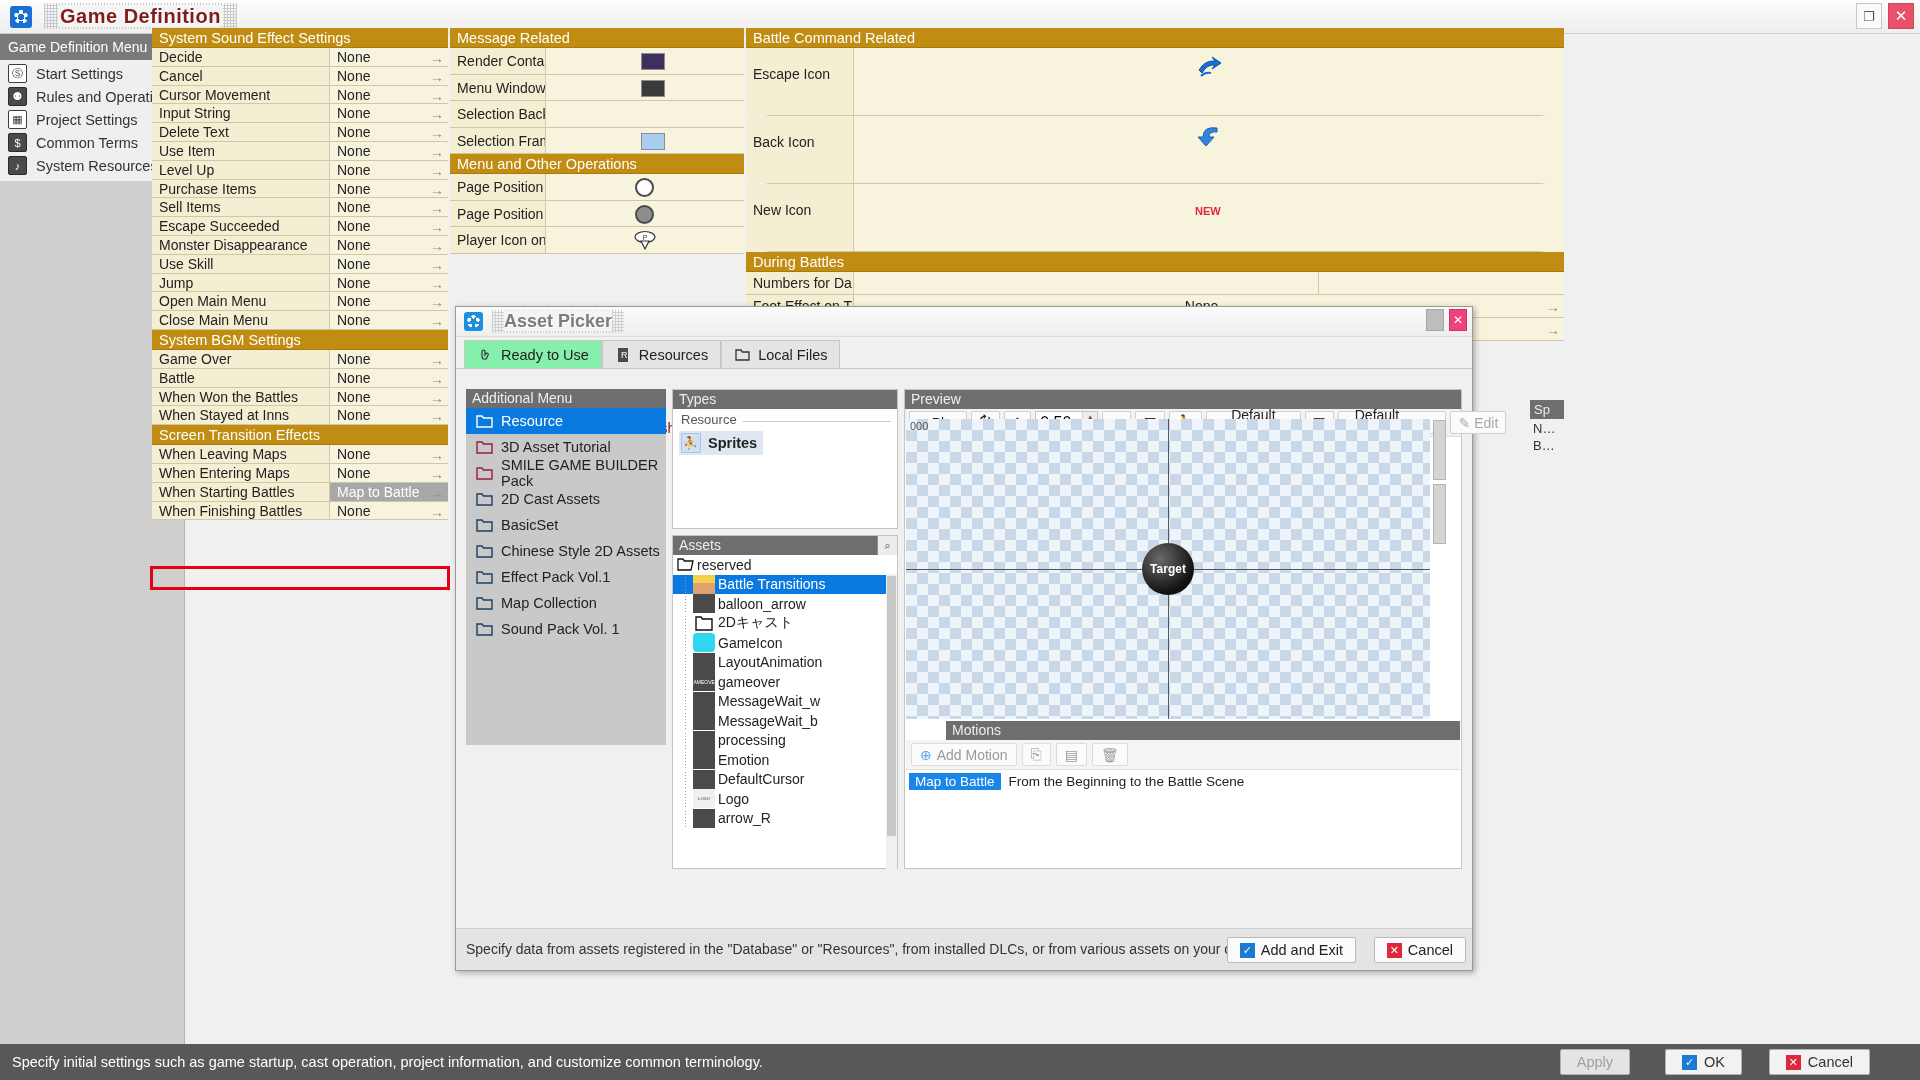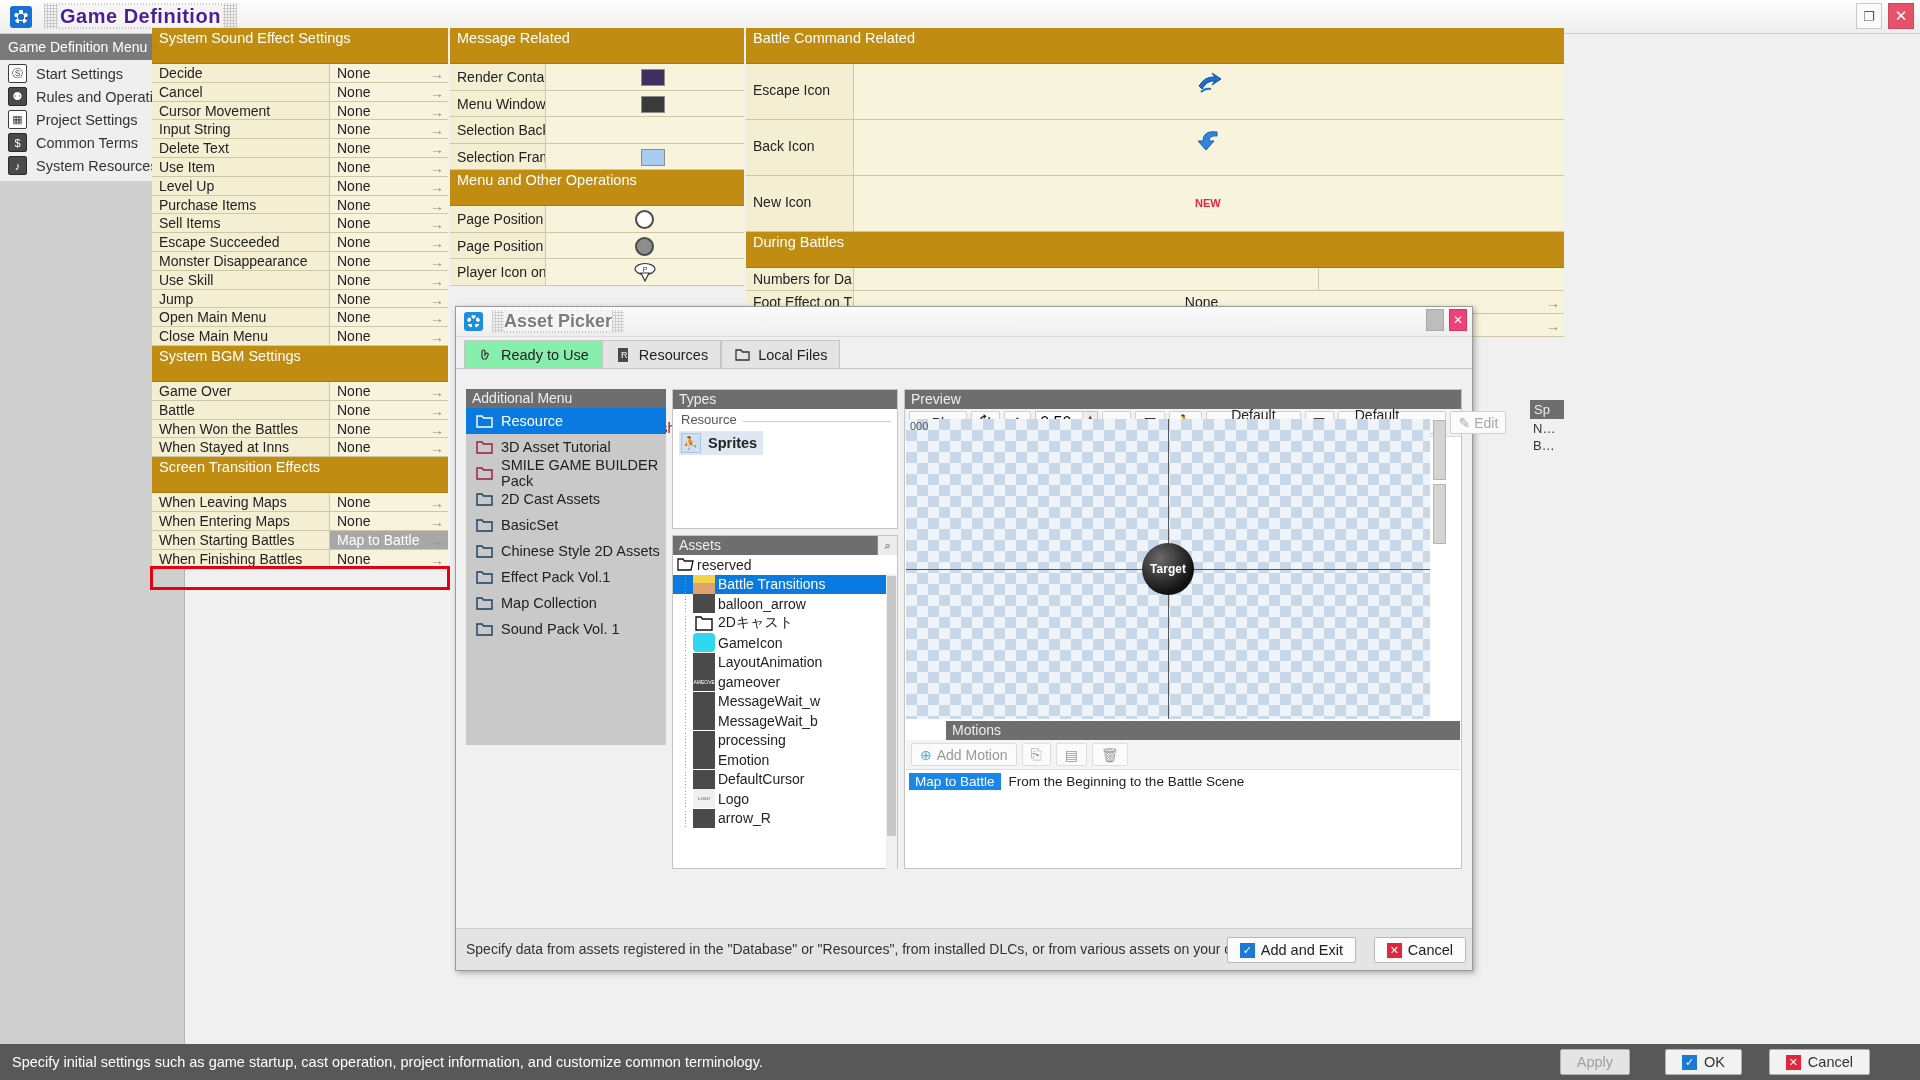--- a/index.html
+++ b/index.html
@@ -29,21 +29,21 @@
     background:
       radial-gradient(circle at 50% 50%, transparent 0 3px, #fff 3px 4px, transparent 4.5px),
       radial-gradient(circle at 50% 12%, #fff 0 2px, transparent 2.2px),
       radial-gradient(circle at 86% 35%, #fff 0 2px, transparent 2.2px),
       radial-gradient(circle at 78% 82%, #fff 0 2px, transparent 2.2px),
       radial-gradient(circle at 22% 82%, #fff 0 2px, transparent 2.2px),
       radial-gradient(circle at 14% 35%, #fff 0 2px, transparent 2.2px);
   }
   #tb-title{
     position:absolute; left:44px; top:3px; height:26px; line-height:26px;
-    font-size:20px; font-weight:bold; color:#4c1d95;
+    font-size:20px; font-weight:bold; color:#7f1d1d;
     letter-spacing:0.5px;
     padding:0 14px;
     background-image:
       repeating-linear-gradient(0deg, #c9c9c9 0 1px, transparent 1px 3px),
       repeating-linear-gradient(90deg, #c9c9c9 0 1px, transparent 1px 3px);
     background-size:3px 3px;
     text-shadow:1px 1px 0 #fff;
   }
   #tb-title span{ background:#f4f4f4; padding:0 2px;}
   .win-btn{
@@ -80,21 +80,21 @@
     width:19px;height:19px;margin-right:9px; flex:0 0 auto;
     border:1.5px solid #3c3c3c; background:#fff; border-radius:2px;
     display:flex;align-items:center;justify-content:center;
     font-size:11px; color:#3c3c3c; overflow:hidden;
   }
   .sb-ico.filled{ background:#4a4a4a; color:#fff; border-color:#2c2c2c; }
 
   
   .grp-hdr{
     background:#c08c12; color:#fff; font-size:14.5px;
-    height:36px; line-height:20px; padding-left:7px;
+    height:20px; line-height:20px; padding-left:7px;
     border-bottom:1px solid #a8790c;
   }
   .row{ display:flex; height:18.8px; border-bottom:1px solid #cfc8a8; }
   .row .cell-l{
     flex:0 0 auto; background:#f4efd2; color:#222;
     font-size:14px; line-height:18px; padding-left:7px;
     border-right:1px solid #cfc8a8; overflow:hidden; white-space:nowrap;
   }
   .row .cell-r{
     flex:1 1 auto; background:#f8f3dc; color:#222; position:relative;
@@ -114,21 +114,21 @@
   #tbl-mid .cell-l,#tbl-mid .cell-r{ line-height:26px; }
   .swatch{ position:absolute; left:48%; top:5px; width:24px; height:17px; border:1px solid #8d8d8d;}
   .circ{ position:absolute; left:50%; margin-left:-10px; top:4px;
          width:19px;height:19px;border-radius:50%;border:2px solid #4a4a4a;background:#fff;}
   .circ.grey{ background:#8d8d8d; }
   
   #tbl-right{ position:absolute; left:746px; top:28px; width:818px; }
   #tbl-right .cell-l{ width:108px; }
   #tbl-right .row{ height:23px; }
   #tbl-right .cell-l,#tbl-right .cell-r{ line-height:22px; }
-  #tbl-right .row.tall{ height:56px; }
+  #tbl-right .row.tall{ height:68px;border-radius:25px; }
   #tbl-right .row.tall .cell-l,#tbl-right .row.tall .cell-r{ line-height:52px; }
   .centered{ text-align:center; padding-right:22px; }
 
   
   .hl-box{
     position:absolute; left:150px; top:566px; width:300px; height:24px;
     border:3px solid #e60012; pointer-events:none; z-index:30;
   }
   .sel-cell{ background:#a8a8a8 !important; color:#fff !important; }
 

